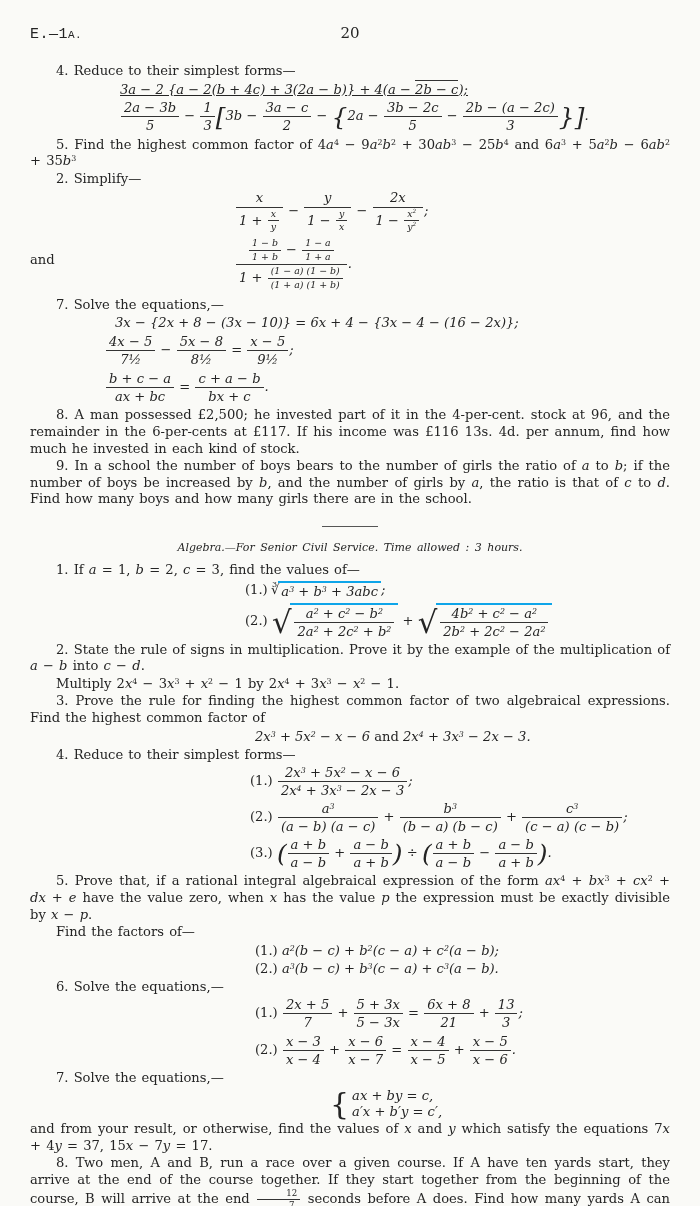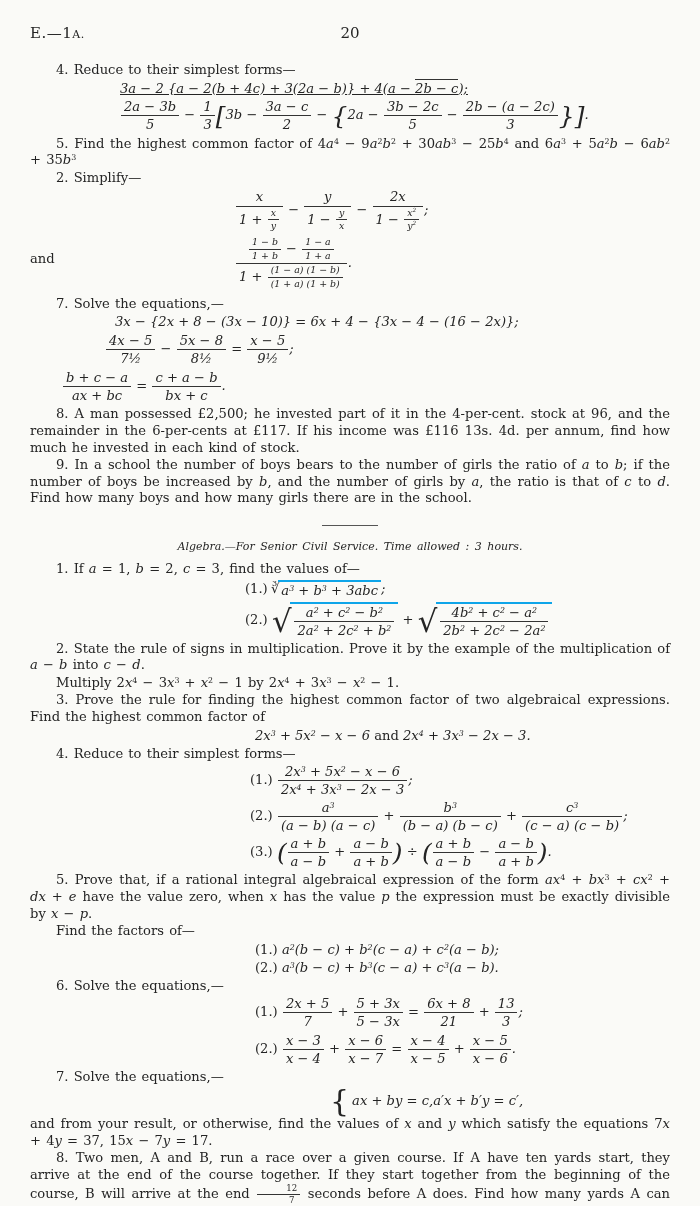--- a/index.html
+++ b/index.html
@@ -7,21 +7,21 @@
     width:700px;height:1206px;overflow:hidden;
     background:#fafaf7;
     font-family:"DejaVu Serif","Liberation Serif",serif;
     color:#242424;
   }
   .page{padding:24px 30px 0 30px;position:relative;}
   .hdr{
     display:grid;grid-template-columns:1fr auto 1fr;align-items:baseline;
     font-size:15px;margin-bottom:20px;
   }
-  .hdr .ref{justify-self:start;letter-spacing:.5px;}
+  .hdr .ref{justify-self:start;letter-spacing:.5px;font-family:Liberation Mono, monospace;}
   .hdr .ref .sfx{font-size:11px;}
   .hdr .pg{justify-self:center;font-size:15px;}
   .doc .para{
     font-size:13.1px;line-height:16.6px;text-align:justify;
     word-spacing:1px;margin:0 0 1px 0;
   }
   .doc .para.ind{text-indent:26px;}
   .doc .heading{
     font-style:italic;text-align:center;font-size:11px;
     margin:0 0 8px 0;word-spacing:2px;
@@ -43,21 +43,21 @@
   
   .root{display:inline-flex;align-items:center;vertical-align:middle;}
   .root .rad{font-style:normal;line-height:.8;margin-right:-1px;}
   .root.tall .rad{font-size:2.35em;transform:translateY(2px);}
   .root .idx{font-size:8px;font-style:normal;position:relative;top:-5px;margin-right:-6px;}
   .root .rootbody{display:inline-block;border-top:2px solid #0ea5e9;padding:1px 3px 0 3px;}
   .bigp{font-size:1.9em;font-weight:200;vertical-align:middle;line-height:.8;}
   
   .system{display:flex;align-items:center;}
   .system .brace{font-size:30px;font-style:normal;line-height:.9;margin-right:3px;font-weight:200;}
-  .syscol{display:inline-flex;flex-direction:row;}
+  .syscol{display:inline-flex;flex-direction:column;}
   .sysline{line-height:15.5px;}
   .lead{position:absolute;font-style:normal;}
 </style>
 </head>
 <body>
 
 <div class="page">
   <div class="hdr">
     <span class="ref"><span>E.—1</span><span class="sfx">A.</span></span>
     <span class="pg">20</span>
@@ -67,21 +67,21 @@
       <div class="para ind">4. Reduce to their simplest forms—</div>
       <div class="eq" style="margin-left: 90px; margin-bottom: 2px; text-decoration: underline;">3a − 2 {a − 2(b + 4c) + 3(2a − b)} + 4(a − <span class="ov">2b − c</span>);</div>
       <div class="eq" style="margin-left: 90px; margin-bottom: 4px;"><span class="frac"><span class="num">2a − 3b</span><span class="den">5</span></span> − <span class="frac"><span class="num">1</span><span class="den">3</span></span><span class="bigp">[</span>3b − <span class="frac"><span class="num">3a − c</span><span class="den">2</span></span> − <span class="bigp">{</span>2a − <span class="frac"><span class="num">3b − 2c</span><span class="den">5</span></span> − <span class="frac"><span class="num">2b − (a − 2c)</span><span class="den">3</span></span><span class="bigp">}</span><span class="bigp">]</span>.</div>
       <div class="para ind">5. Find the highest common factor of 4<i>a</i><sup>4</sup> − 9<i>a</i><sup>2</sup><i>b</i><sup>2</sup> + 30<i>ab</i><sup>3</sup> − 25<i>b</i><sup>4</sup> and 6<i>a</i><sup>3</sup> + 5<i>a</i><sup>2</sup><i>b</i> − 6<i>ab</i><sup>2</sup> + 35<i>b</i><sup>3</sup></div>
       <div class="para ind">2. Simplify—</div>
       <div class="eq" style="margin-left: 205px; margin-top: 3px; margin-bottom: 5px;"><span class="frac"><span class="num">x</span><span class="den">1 + <span class="frac"><span class="num">x</span><span class="den">y</span></span></span></span> − <span class="frac"><span class="num">y</span><span class="den">1 − <span class="frac"><span class="num">y</span><span class="den">x</span></span></span></span> − <span class="frac"><span class="num">2x</span><span class="den">1 − <span class="frac"><span class="num">x<sup>2</sup></span><span class="den">y<sup>2</sup></span></span></span></span>;</div>
       <div class="eq" style="position: relative; margin-left: 205px; margin-bottom: 6px;"><span class="frac"><span class="num"><span class="frac"><span class="num">1 − b</span><span class="den">1 + b</span></span> − <span class="frac"><span class="num">1 − a</span><span class="den">1 + a</span></span></span><span class="den">1 + <span class="frac"><span class="num">(1 − a) (1 − b)</span><span class="den">(1 + a) (1 + b)</span></span></span></span>.<span class="lead" style="left: -205px; top: 14px;">and</span></div>
       <div class="para ind">7. Solve the equations,—</div>
       <div class="eq" style="margin-left: 85px; margin-bottom: 3px;">3x − {2x + 8 − (3x − 10)} = 6x + 4 − {3x − 4 − (16 − 2x)};</div>
       <div class="eq" style="margin-left: 75px; margin-bottom: 4px;"><span class="frac"><span class="num">4x − 5</span><span class="den">7½</span></span> − <span class="frac"><span class="num">5x − 8</span><span class="den">8½</span></span> = <span class="frac"><span class="num">x − 5</span><span class="den">9½</span></span>;</div>
-      <div class="eq" style="margin-left: 32px; margin-bottom: 3px;"><span class="frac"><span class="num">b + c − a</span><span class="den">ax + bc</span></span> = <span class="frac"><span class="num">c + a − b</span><span class="den">bx + c</span></span>.</div>
+      <div class="eq" style="margin-left: 75px; margin-bottom: 3px;"><span class="frac"><span class="num">b + c − a</span><span class="den">ax + bc</span></span> = <span class="frac"><span class="num">c + a − b</span><span class="den">bx + c</span></span>.</div>
       <div class="para ind">8. A man possessed £2,500; he invested part of it in the 4-per-cent. stock at 96, and the remainder in the 6-per-cents at £117. If his income was £116 13s. 4d. per annum, find how much he invested in each kind of stock.</div>
       <div class="para ind">9. In a school the number of boys bears to the number of girls the ratio of <i>a</i> to <i>b</i>; if the number of boys be increased by <i>b</i>, and the number of girls by <i>a</i>, the ratio is that of <i>c</i> to <i>d</i>. Find how many boys and how many girls there are in the school.</div>
       <div class="divider"></div>
       <div class="heading">Algebra.—For Senior Civil Service.  Time allowed :  3 hours.</div>
       <div class="para ind">1. If <i>a</i> = 1, <i>b</i> = 2, <i>c</i> = 3, find the values of—</div>
       <div class="eq" style="margin-left: 215px; margin-bottom: 3px;"><span class="up">(1.) </span><span class="root">
           <span class="idx">3</span>
           <span class="rad">√</span>
           <span class="rootbody">a<sup>3</sup> + b<sup>3</sup> + 3abc</span>
         </span>;</div>

